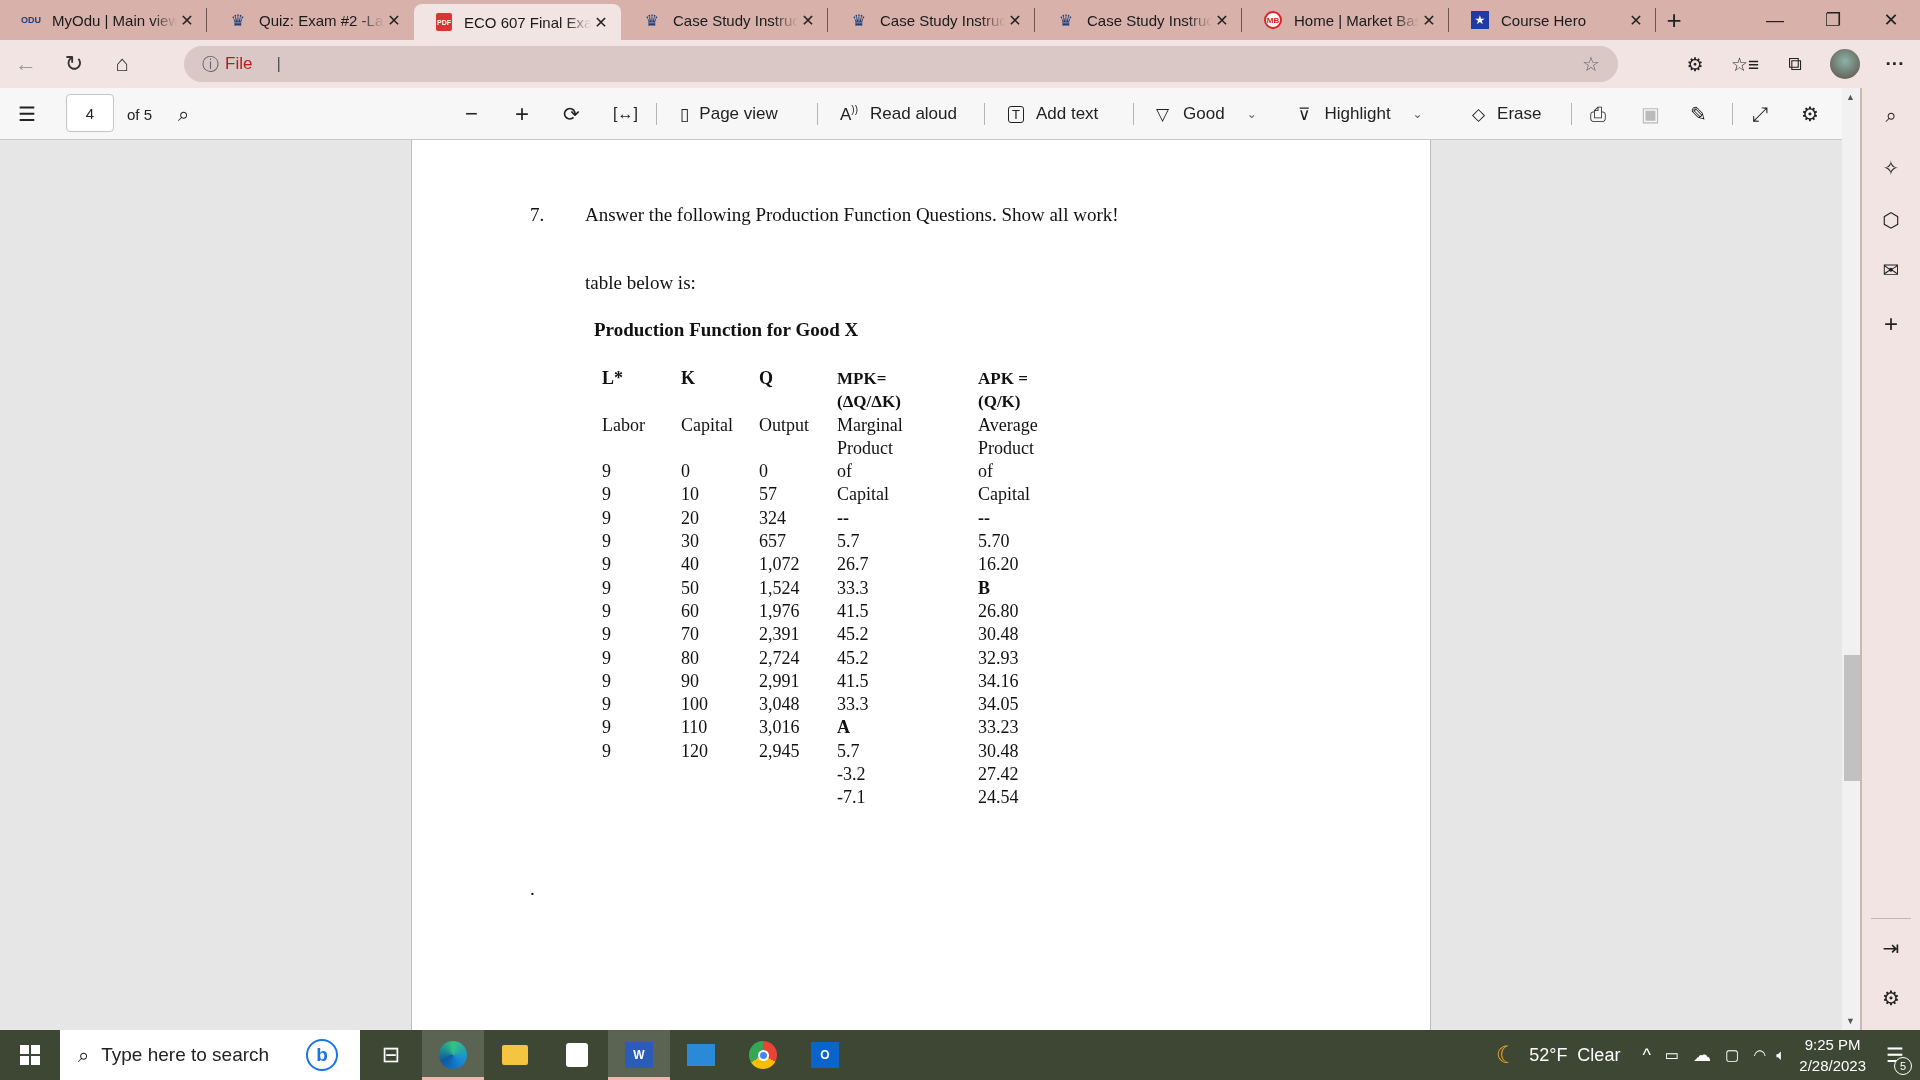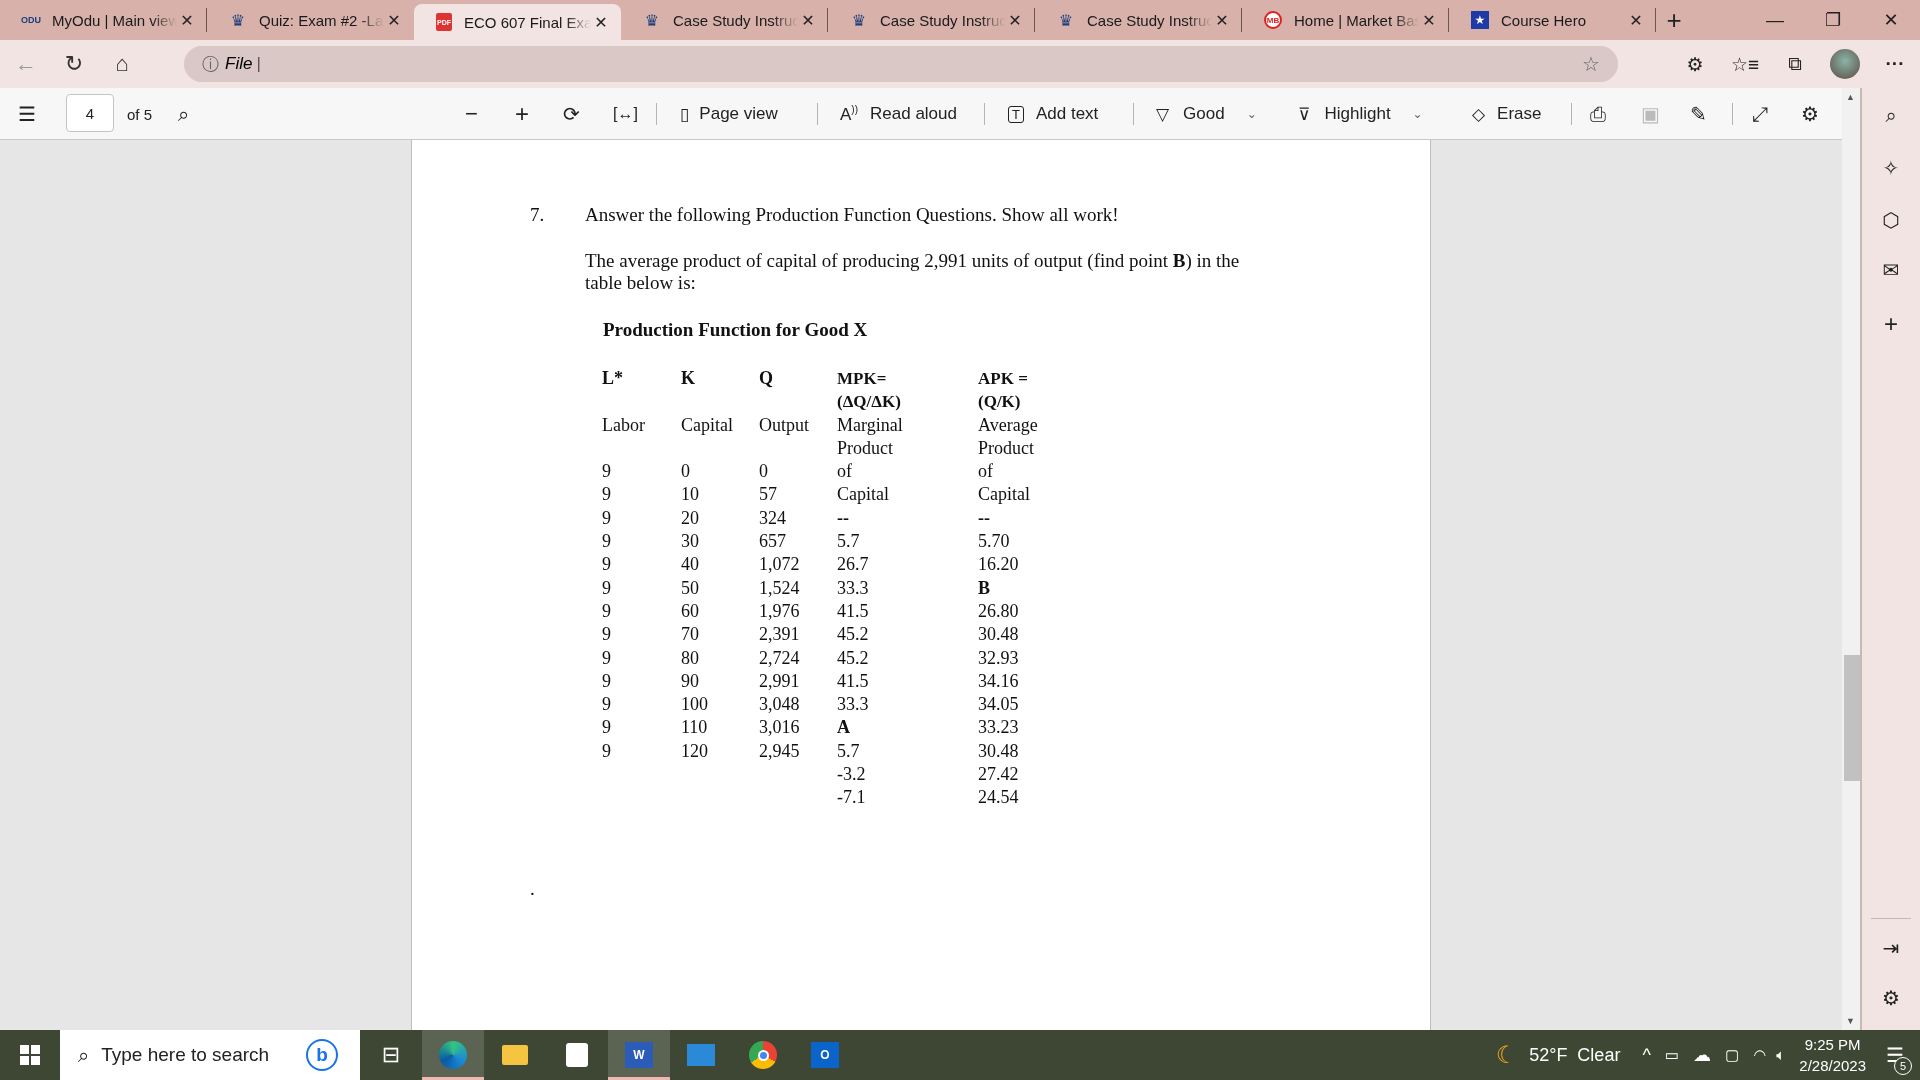--- a/index.html
+++ b/index.html
@@ -11,21 +11,21 @@
 .tab .x{width:20px;text-align:center;font-size:16px;color:#222;}
 .tab .sep{position:absolute;right:0;top:8px;height:24px;width:1px;background:#6e5552;}
 .tab.active{background:#f1e4e2;border-radius:8px 8px 0 0;height:36px;margin-top:4px;}
 .newtab{width:36px;text-align:center;font-size:26px;color:#222;font-weight:300;}
 .winctl{position:absolute;right:0;top:0;height:40px;display:flex;}
 .winctl div{width:58px;height:40px;display:flex;align-items:center;justify-content:center;color:#222;font-size:18px;}
 .addrbar{position:absolute;left:0;top:40px;width:1920px;height:48px;background:#f1e4e2;display:flex;align-items:center;}
 .navbtn{width:44px;height:40px;display:flex;align-items:center;justify-content:center;color:#333;font-size:22px;margin-left:4px;}
 .urlbox{position:absolute;left:184px;top:6px;width:1434px;height:36px;border-radius:18px;background:#d9c8c6;display:flex;align-items:center;padding-left:18px;font-size:17px;color:#222;}
 .urlbox .info{color:#666;margin-right:6px;}
-.urlbox .file{color:#000000;margin-right:4px;font-style:italic;}
+.urlbox .file{color:#b91c1c;margin-right:24px;}
 .urlbox .pipe{color:#555;margin-right:14px;}
 .urlbox .star{position:absolute;right:18px;top:6px;font-size:20px;color:#666;}
 .brow-icons{position:absolute;right:0;top:0;height:48px;display:flex;align-items:center;}
 .brow-icons div{width:50px;text-align:center;font-size:19px;color:#222;}
 .avatar{width:30px!important;height:30px;border-radius:50%;background:radial-gradient(circle at 50% 40%,#8ab3a8,#5c4a40);margin:0 10px;}
 .pdftb{position:absolute;left:0;top:88px;width:1846px;height:52px;background:#f7f7f7;border-bottom:1px solid #c8c8c8;display:flex;align-items:center;font-size:17px;color:#222;}
 .pdftb .pgin{position:absolute;left:66px;top:6px;width:48px;height:38px;border:1px solid #c4c4c4;border-radius:4px;background:#fff;text-align:center;line-height:38px;font-size:15px;}
 .tbi{position:absolute;top:0;height:52px;display:flex;align-items:center;}
 .vsep{position:absolute;top:15px;width:1px;height:22px;background:#b5b5b5;}
 .sidebar{position:absolute;right:0;top:88px;width:60px;height:942px;background:#f1e4e2;border-left:2px solid #c9b8b6;}
@@ -184,23 +184,22 @@
   <div style="top:170px;">✉</div>
   <div style="top:222px;font-size:24px;">+</div>
   <div style="top:830px;width:40px;left:9px;height:1px;background:#bbb;"></div>
   <div style="top:848px;">⇥</div>
   <div style="top:898px;">⚙</div>
 </div>
 
 <div class="page">
   <div class="abs q" style="left:118px;top:64px;">7.</div>
   <div class="abs q" style="left:173px;top:64px;">Answer the following Production Function Questions. Show all work!</div>
-  <div class="abs q" style="left:173px;top:110px;"><span>The average product of capital of producing 2,991 units of output (find point </span><b>B</b><span>) in the</span></div>
   <div class="abs q" style="left:173px;top:132px;">table below is:</div>
-  <div class="abs q b" style="left:191px;top:179px;">Production Function for Good X</div>
+  <div class="abs q b" style="left:182px;top:179px;">Production Function for Good X</div>
 
   <div class="ptable" style="left:190px;top:227px;">
     <div class="col" style="left:0;">
       <div class="b">L*</div>
       <div>&nbsp;</div>
       <div>Labor</div>
       <div>&nbsp;</div>
       <div id="colL">
           <div>9</div>
           <div>9</div>

